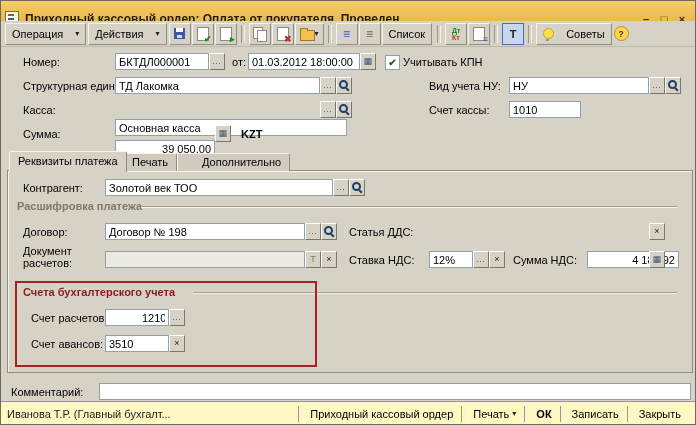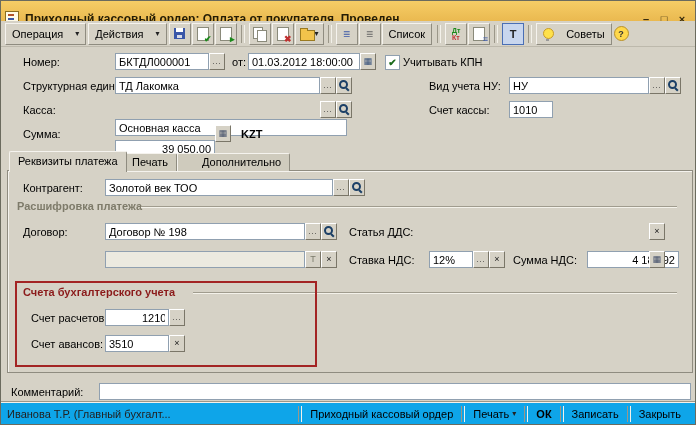--- a/index.html
+++ b/index.html
@@ -48,21 +48,21 @@
   
   .tab{position:absolute;height:18px;top:152px;box-sizing:border-box;padding:2px 8px;background:#cfcbbd;border:1px solid #8f8c80;border-bottom:none;border-top-color:#f5f3ee;border-left-color:#f5f3ee;border-radius:2px 2px 0 0;white-space:nowrap;z-index:1;}
   .tab.active{top:150px;height:21px;background:#d6d2c6;z-index:3;padding-top:3px;}
   .panel{position:absolute;left:6px;top:169px;width:684px;height:201px;border:1px solid #8f8c80;box-shadow:inset 1px 1px 0 #f5f3ee;background:#d6d2c6;z-index:0;}
   .grp{position:absolute;font-weight:bold;white-space:nowrap;}
   .grp.gray{color:#7e7b6a;}
   .grp.maroon{color:#8b1a1a;}
   .grpline{position:absolute;height:0;border-top:1px solid #a09c8e;box-shadow:0 1px 0 #f4f2ea;}
   .redbox{position:absolute;left:14px;top:280px;width:298px;height:82px;border:2px solid #a32424;z-index:4;pointer-events:none;}
   
-  .statusbar{position:absolute;left:0;bottom:0;right:0;height:22px;border-top:1px solid #f3f1ea;box-shadow:0 -1px 0 #9b9789;display:flex;align-items:center;padding:0 6px;box-sizing:border-box;background:#0ea5e9;justify-content:flex-end;}
+  .statusbar{position:absolute;left:0;bottom:0;right:0;height:22px;border-top:1px solid #f3f1ea;box-shadow:0 -1px 0 #9b9789;display:flex;align-items:center;padding:0 6px;box-sizing:border-box;background:#fef9c3;justify-content:flex-end;}
   .suser{flex:1;white-space:nowrap;overflow:hidden;color:#222;}
   .sitem{padding:0 8px;white-space:nowrap;display:flex;align-items:center;gap:3px;}
   .sitem.bold{font-weight:bold;}
   .ssep{width:2px;height:16px;border-left:1px solid #9b9789;border-right:1px solid #f3f1ea;}
 </style>
 </head>
 <body>
 
 <div class="window">
 
@@ -161,21 +161,21 @@
       <span class="mag"></span>
     </div>
 
   <span class="lbl" style="left:22px;top:103px;">Касса:</span>
   <input class="inp" style="left: 114px; top: 100px; width: 232px; margin-top: 18px;" value="Основная касса">
   <div class="sq ell" style="left:319px;top:100px;">...</div>
   <div class="sq" style="left:335px;top:100px;">
       <span class="mag"></span>
     </div>
   <span class="lbl" style="left:428px;top:103px;">Счет кассы:</span>
-  <input class="inp" style="left: 508px; top: 100px; width: 44px;" value="1010">
+  <input class="inp" style="left: 508px; top: 100px; width: 72px;" value="1010">
 
   <span class="lbl" style="left:22px;top:127px;">Сумма:</span>
   <input class="inp r" style="left: 114px; top: 124px; width: 100px; margin-top: 15px;" value="39 050,00">
   <div class="sq" style="left:214px;top:124px;color:#44506a;">▦</div>
   <span class="lbl" style="left:240px;top:127px;font-weight:bold;">KZT</span>
 
   <div class="tab active" style="left:8px;">Реквизиты платежа</div>
   <div class="tab" style="left:122px;">Печать</div>
   <div class="tab" style="left:176px;padding-left:24px;">Дополнительно</div>
   <div class="panel"></div>
@@ -192,20 +192,21 @@
 
   <span class="lbl" style="left:22px;top:225px;">Договор:</span>
   <input class="inp" style="left: 104px; top: 222px; width: 200px;" value="Договор № 198">
   <div class="sq ell" style="left:304px;top:222px;">...</div>
   <div class="sq" style="left:320px;top:222px;">
       <span class="mag"></span>
     </div>
   <span class="lbl" style="left:348px;top:225px;">Статья ДДС:</span>
   <div class="sq" style="left:648px;top:222px;">×</div>
 
+  <span class="lbl" style="left:22px;top:244px;width:80px;white-space:normal;line-height:12px;">Документ расчетов:</span>
   <input class="inp dis" style="left: 104px; top: 250px; width: 200px;" value="">
   <div class="sq" style="left:304px;top:250px;color:#7a7a6a;">Т</div>
   <div class="sq" style="left:320px;top:250px;">×</div>
   <span class="lbl" style="left:348px;top:253px;">Ставка НДС:</span>
   <input class="inp" style="left: 428px; top: 250px; width: 44px;" value="12%">
   <div class="sq ell" style="left:472px;top:250px;">...</div>
   <div class="sq" style="left:488px;top:250px;">×</div>
   <span class="lbl" style="left:512px;top:253px;">Сумма НДС:</span>
   <input class="inp r" style="left: 578px; top: 250px; width: 92px; margin-left: 8px;" value="4 183,92">
   <div class="sq" style="left:648px;top:250px;color:#44506a;">▦</div>

